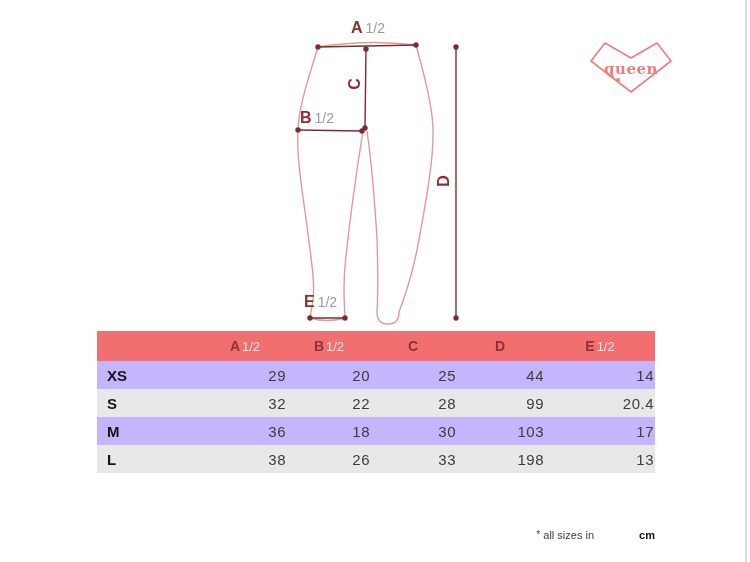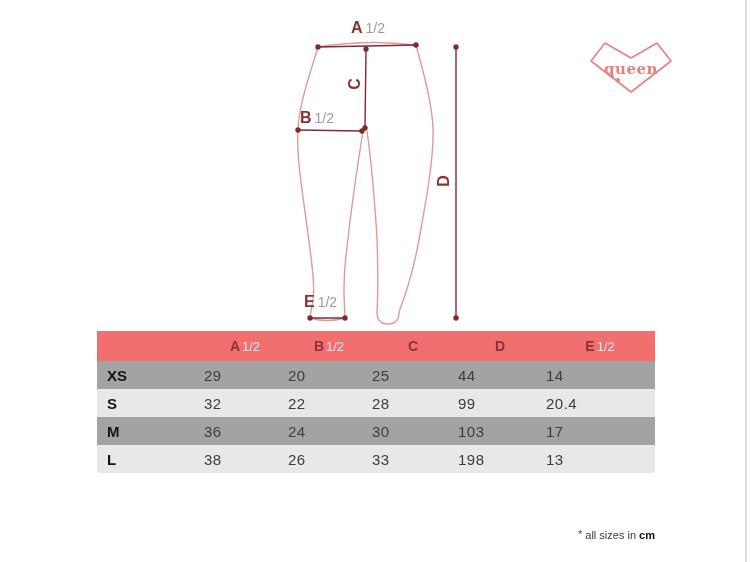--- a/index.html
+++ b/index.html
@@ -21,32 +21,32 @@
 
   
   table.size-table{
     position:absolute;left:97px;top:331px;width:558px;
     border-collapse:collapse;table-layout:fixed;
   }
   table.size-table thead tr{background:#f26f6f;height:30px;}
   table.size-table th{font-size:14px;text-align:center;padding:0;}
   .head-letter{color:#8e3136;font-weight:bold;font-size:14px;}
   .head-frac{color:#fbe7e7;font-size:13px;font-weight:normal;margin-left:2px;}
-  table.size-table tbody tr{height:28px;background:#a3a3a3;}
+  table.size-table tbody tr{height:28px;background:#c4b5fd;}
   table.size-table tbody tr.alt{background:#e8e8e8;}
   td.size{ text-align:left;padding-left:10px;font-weight:bold;color:#141414;font-size:15px;}
-  td.val{ text-align:left;color:#3d3d3d;font-size:15px;letter-spacing:0.5px;}
+  td.val{ text-align:right;color:#3d3d3d;font-size:15px;letter-spacing:0.5px;}
 
   
   .footnote{
     position:absolute;left:97px;top:529px;width:558px;text-align:right;
     font-size:11px;color:#3c3c3c;
   }
   .footnote .star{font-size:10px;vertical-align:top;}
-  .footnote .unit{font-weight:bold;color:#111;}
+  .footnote .unit{font-weight:bold;color:#111;margin-left:42px;}
 </style>
 </head>
 <body>
 
 <div class="edge-line"></div>
 
 <svg class="diagram-svg" width="200" height="316" viewBox="0 0 200 316">
   <g fill="none" stroke="#e09a9a" stroke-width="1.4">
     <path d="M32,31 Q81,23 130,29"></path>
     <path d="M32,31 C24,58 13,88 12,114 C10,142 18,185 22,218 C26,248 29,270 27,284 L24,302"></path>
@@ -131,21 +131,21 @@
       <td class="size">S</td>
       <td class="val">32</td>
       <td class="val">22</td>
       <td class="val">28</td>
       <td class="val">99</td>
       <td class="val">20.4</td>
     </tr>
     <tr>
       <td class="size">M</td>
       <td class="val">36</td>
-      <td class="val">24</td>
+      <td class="val">18</td>
       <td class="val">30</td>
       <td class="val">103</td>
       <td class="val">17</td>
     </tr>
     <tr class="alt">
       <td class="size">L</td>
       <td class="val">38</td>
       <td class="val">26</td>
       <td class="val">33</td>
       <td class="val">198</td>

